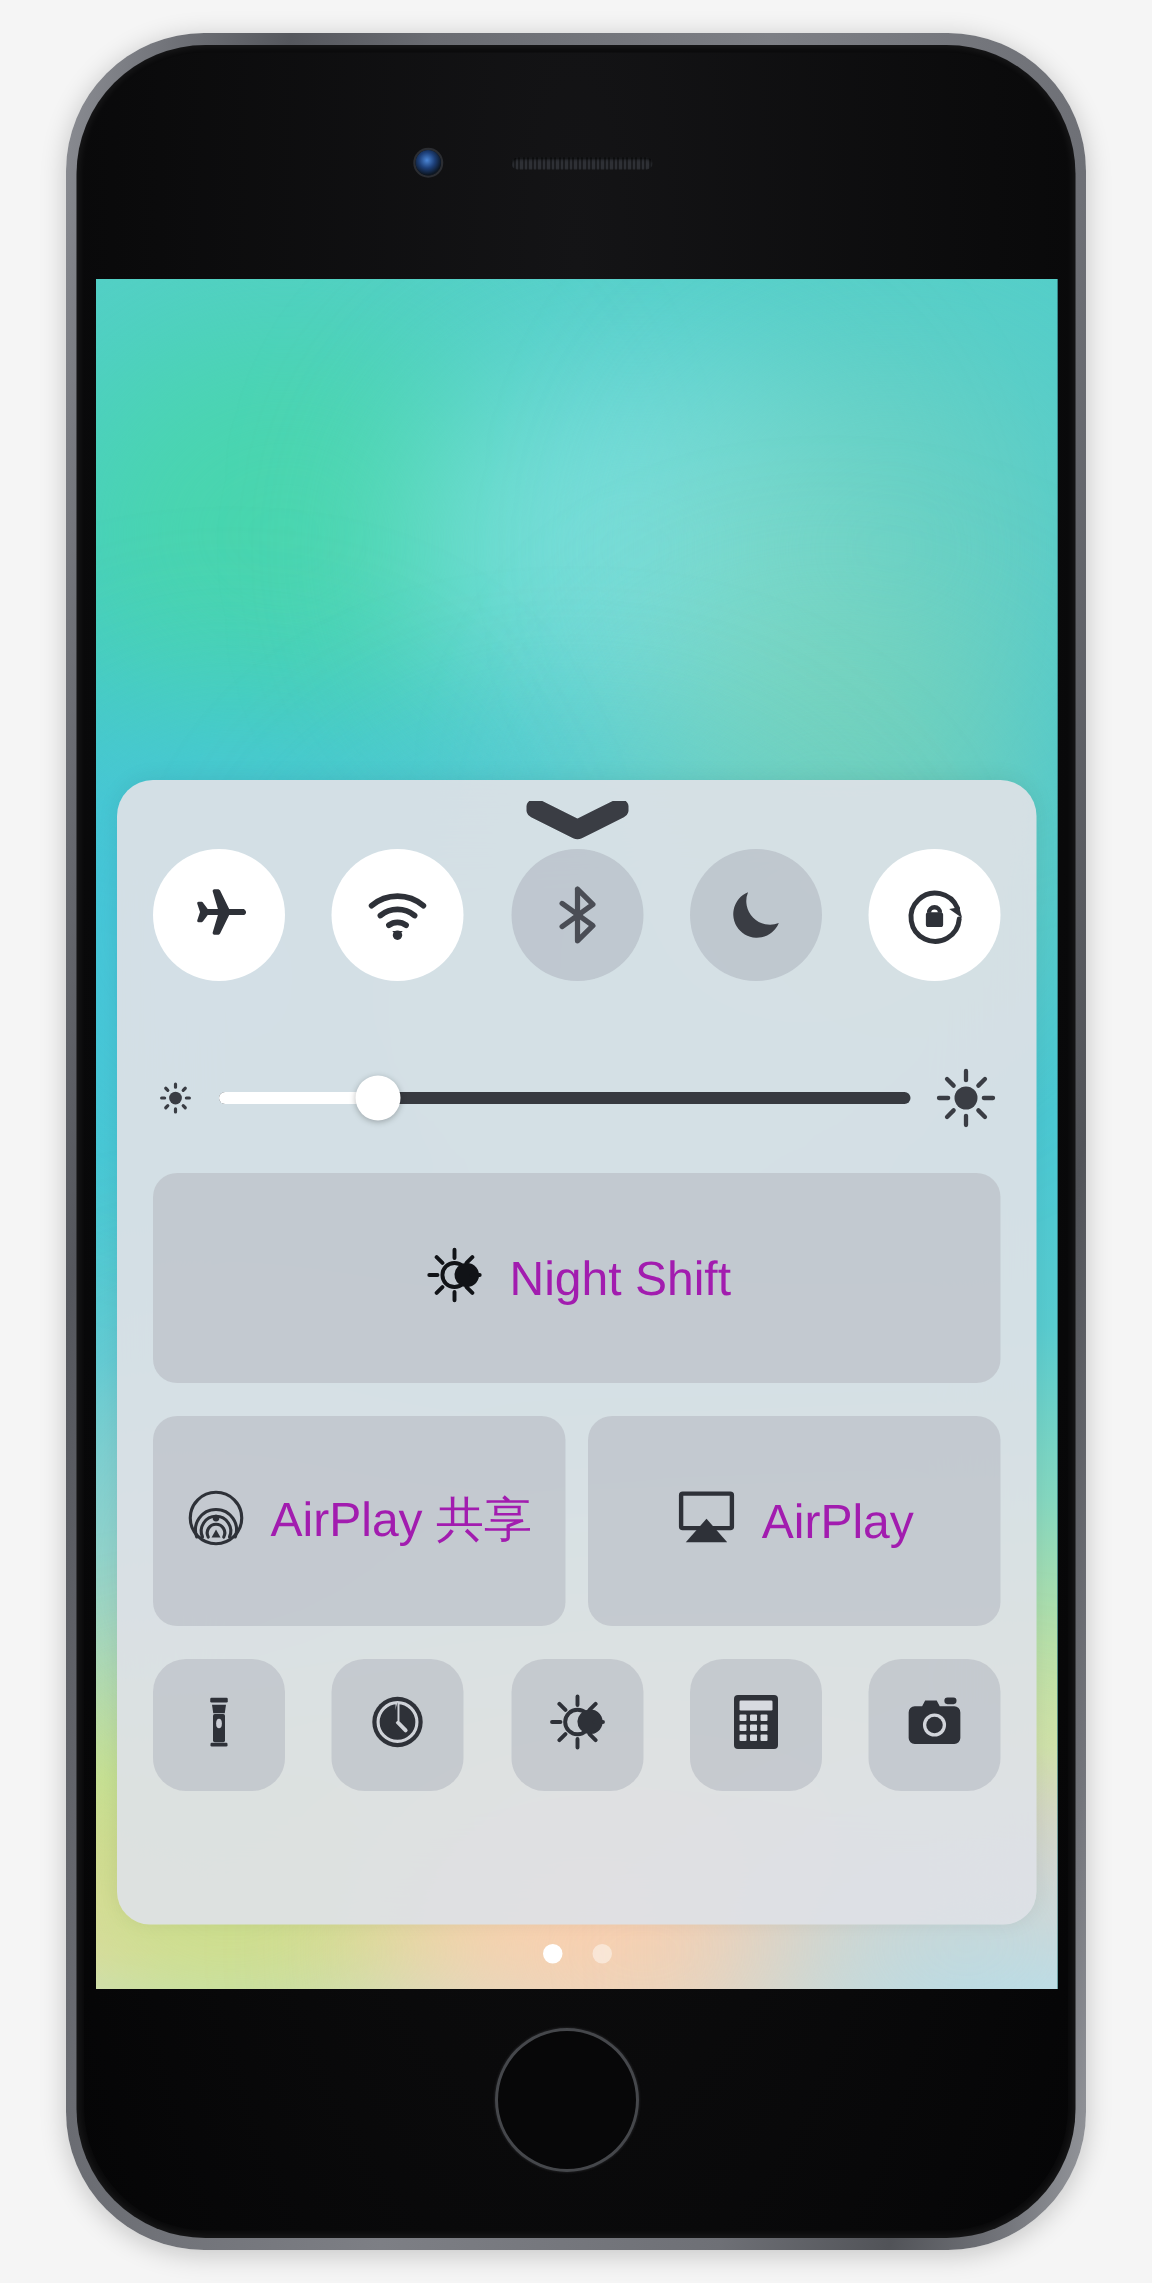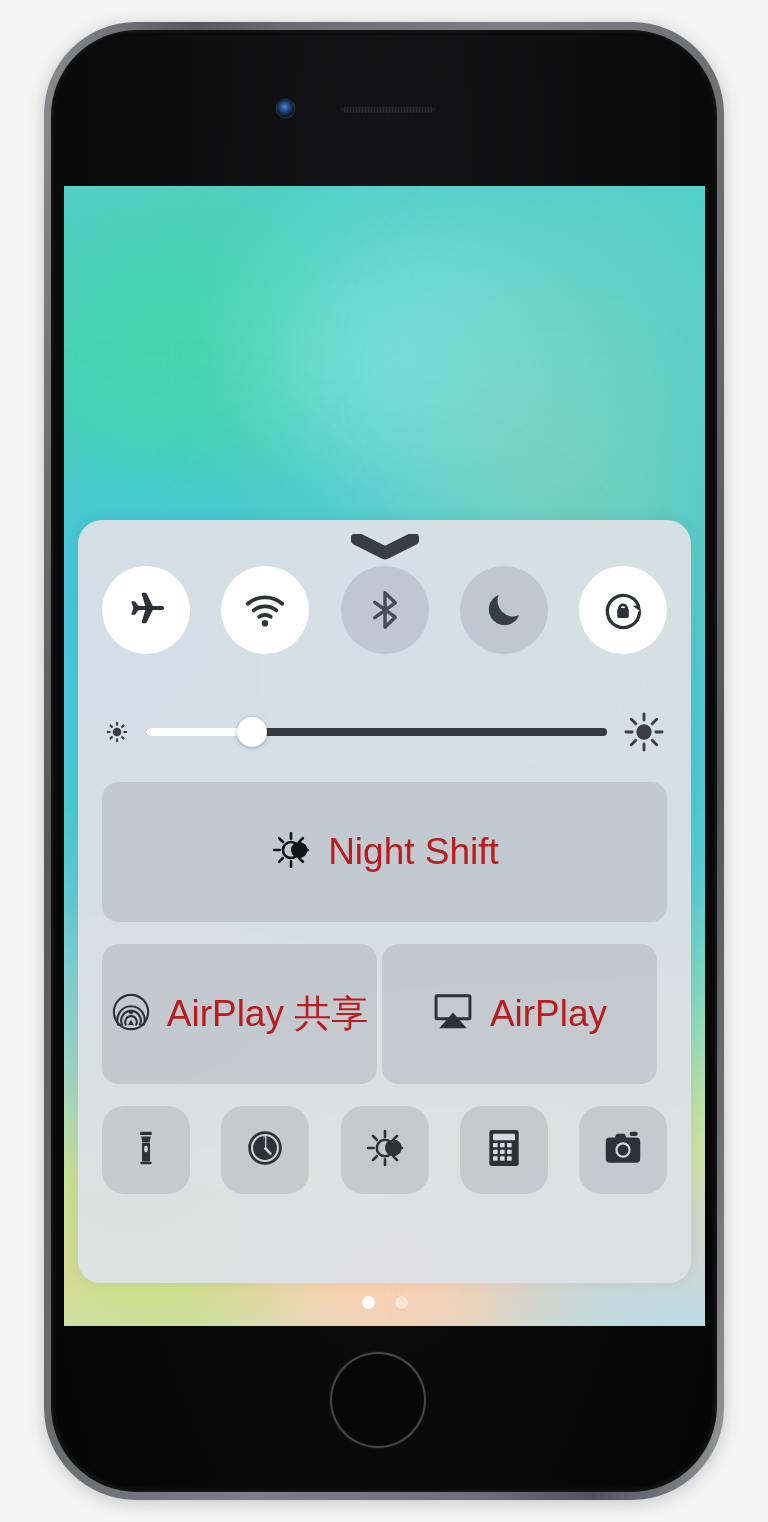--- a/index.html
+++ b/index.html
@@ -148,23 +148,23 @@
   
   .card {
     position: absolute;
     background: rgba(188,192,200,0.72);
     border-radius: 16px;
     display: flex; align-items: center; justify-content: center;
     cursor: pointer;
   }
   .card-night { left: 24px; top: 262px; width: 565px; height: 140px; }
   .card-airdrop { left: 24px; top: 424px; width: 275px; height: 140px; }
-  .card-airplay { left: 304px; top: 424px; width: 275px; height: 140px; }
+  .card-airplay { left: 314px; top: 424px; width: 275px; height: 140px; }
   .card-label {
-    font-size: 37px; color: #b91c1c; margin-left: 16px;
+    font-size: 32px; color: #a21caf; margin-left: 16px;
     font-family: "Liberation Sans", sans-serif; white-space: nowrap;
   }
 
   
   .shortcut-row {
     position: absolute; left: 0; right: 0; top: 586px;
     display: flex; justify-content: space-between; padding: 0 24px;
   }
   .shortcut {
     width: 88px; height: 88px; border-radius: 22px;

